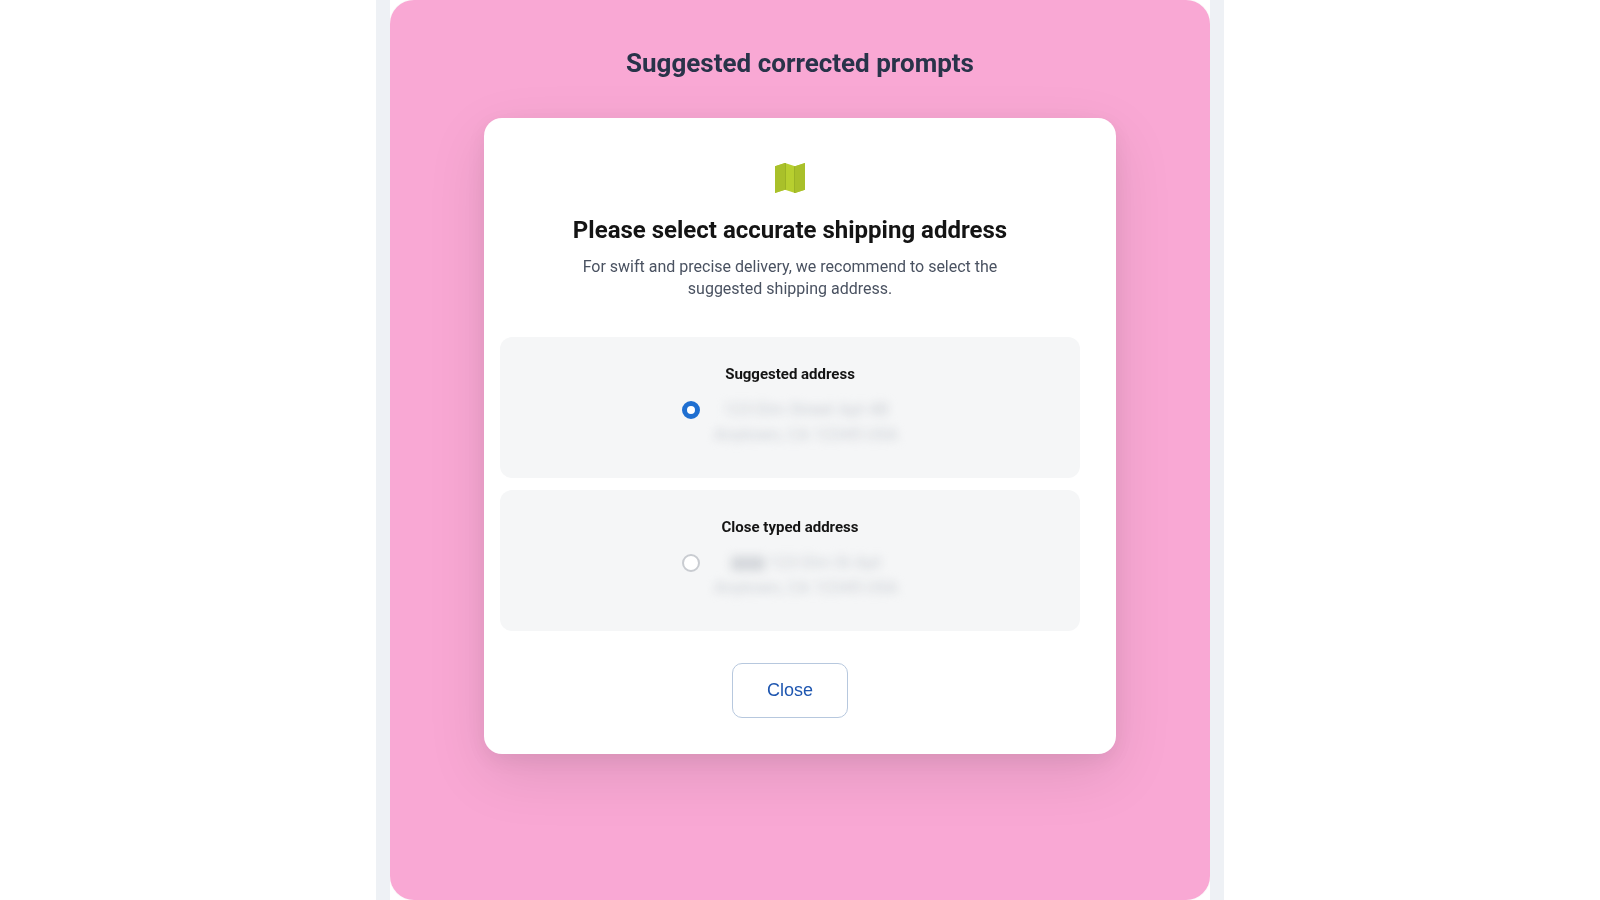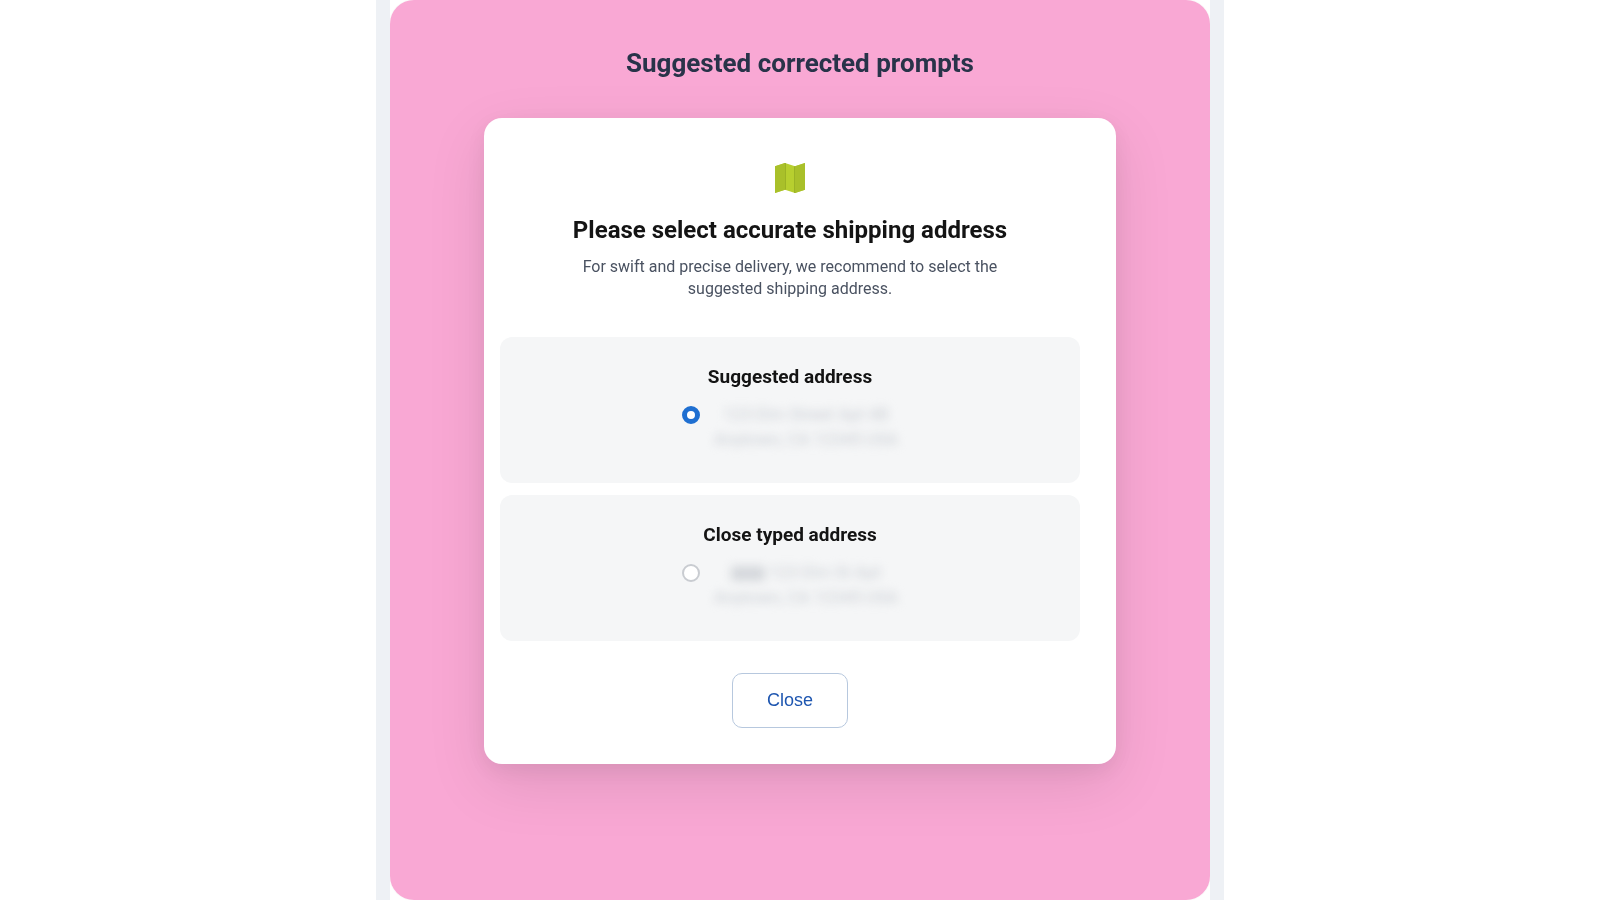--- a/index.html
+++ b/index.html
@@ -59,21 +59,21 @@
   }
   .option-card {
     background: #f5f6f7;
     border-radius: 12px;
     padding: 28px 28px 30px 28px;
     margin-bottom: 12px;
     text-align: center;
     position: relative;
   }
   .option-title {
-    font-size: 19px;
+    font-size: 15px;
     font-weight: 700;
     color: #141414;
     margin-bottom: 14px;
   }
   .option-row {
     display: flex;
     align-items: flex-start;
     justify-content: center;
     gap: 14px;
   }

